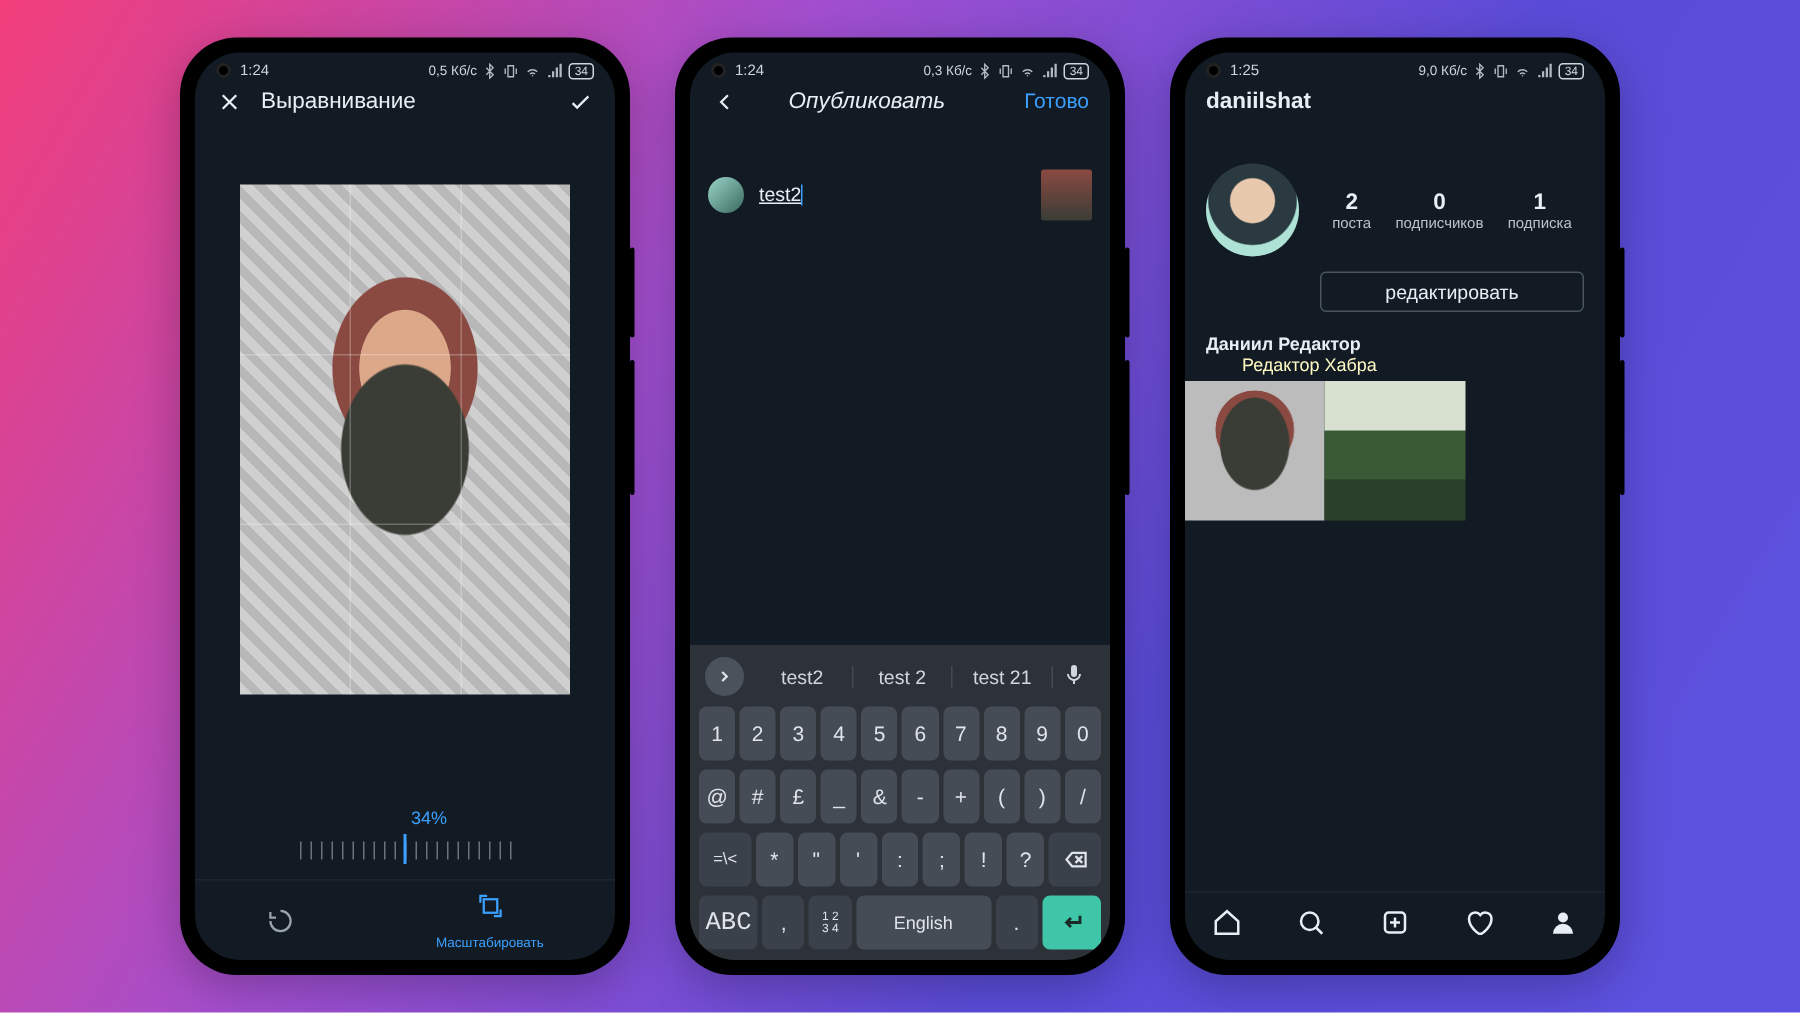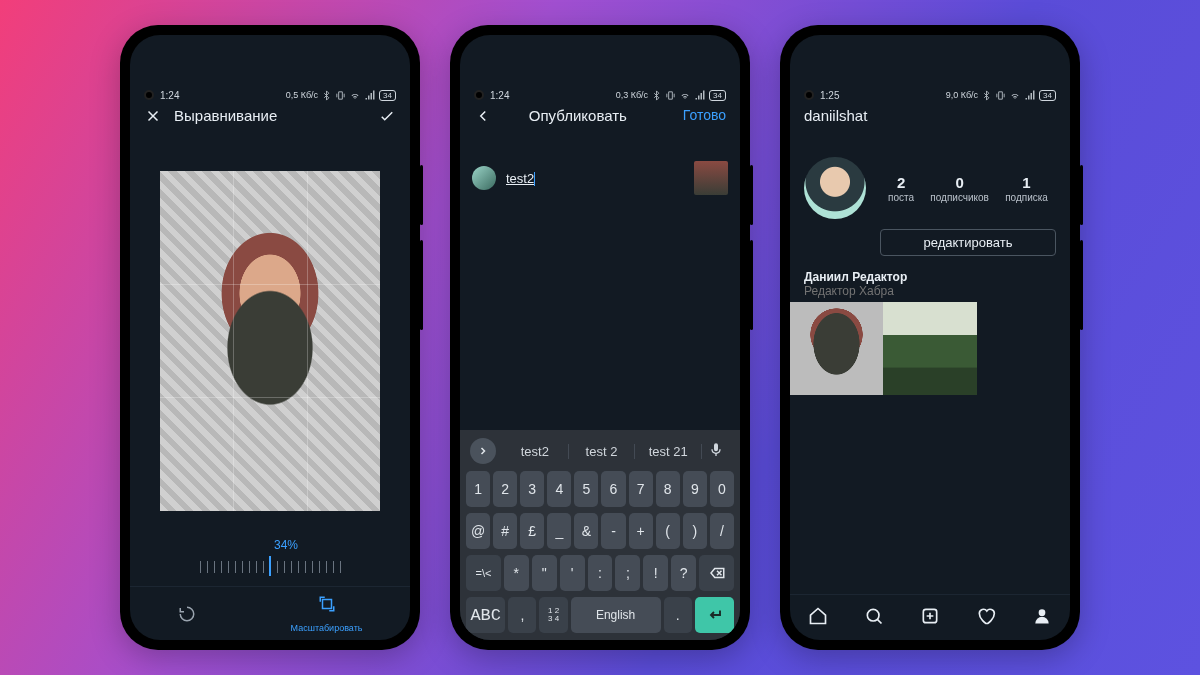--- a/index.html
+++ b/index.html
@@ -22,32 +22,32 @@
     content:""; position:absolute; right:-3px; top:215px; width:3px; height:90px;
     background:#000; border-radius:2px;
   }
   .screen {
     width: 100%; height: 100%; background: #121a23;
     border-radius: 30px; overflow: hidden; position: relative; color: #e8eef4;
     display: flex; flex-direction: column;
   }
   .statusbar {
     height: 24px; display:flex; align-items:center; padding:0 14px; font-size:10px;
-    justify-content: space-between; color:#cfd6dd;margin-top:48px;
+    justify-content: space-between; color:#cfd6dd;
   }
   .statusbar .left { display:flex; align-items:center; gap:6px; }
   .camhole { width:10px; height:10px; background:#000; border-radius:50%; border:2px solid #222; }
   .statusbar .right { display:flex; align-items:center; gap:3px; font-size:9px; }
   .statusbar .right svg { opacity:.85; }
   .appbar {
     height: 44px; display:flex; align-items:flex-start; justify-content:space-between;
     padding:0 14px; font-size:15px; font-weight:500;
   }
   .appbar .title { flex:1; }
-  .appbar .center { flex:1; text-align:center; }
+  .appbar .center { flex:1; text-align:center;font-style:italic; }
   .appbar svg { width:18px; height:18px; }
   .link-blue { color:#3ba0ff; font-size:14px; font-weight:500;padding-left:19px; }
 
   
   .photo-area { flex:1; display:flex; flex-direction:column; }
   .photo-frame { margin: 20px auto 0; width: 220px; height: 340px; position:relative; background:linear-gradient(180deg,#a8a8a8,#888);}
   .gridline-v { position:absolute; top:0; bottom:0; width:1px; background:rgba(255,255,255,.25); }
   .gridline-h { position:absolute; left:0; right:0; height:1px; background:rgba(255,255,255,.25); }
   .portrait {
     width:100%; height:100%;
@@ -88,21 +88,21 @@
   
   .profile-head { padding:6px 14px 10px; }
   .profile-top { display:flex; align-items:center; gap:14px; }
   .avatar-lg { width:62px; height:62px; border-radius:50%; background:radial-gradient(circle at 50% 40%,#e8c9ae 30%,#2a3a40 32% 60%, #aee2d6 62%); }
   .stats { flex:1; display:flex; justify-content:space-around; text-align:center; font-size:11px; }
   .stats .num { font-size:15px; font-weight:600; display:block; }
   .stats .lbl { font-size:10px; color:#b9c1ca; }
   .edit-btn { margin:10px 0 0 76px; border:1px solid #4a5560; border-radius:4px; text-align:center; padding:5px 0; font-size:13px; width:calc(100% - 76px); }
   .bio { padding:4px 14px; font-size:12px; }
   .bio .name { font-weight:600; }
-  .bio .sub { color:#737373; }
+  .bio .sub { color:#fef9c3;margin-left:24px; }
   .grid-row { display:flex; }
   .grid-cell { width:33.33%; aspect-ratio:1; }
   .gc1 { background:radial-gradient(ellipse 60px 80px at 50% 45%,#3a3d36 38%,transparent 39%),radial-gradient(circle 28px at 50% 35%,#dca88a 60%,transparent 61%),radial-gradient(circle 40px at 50% 35%,#8a4a42 65%,transparent 66%),#bcbcbc; }
   .gc2 { background:linear-gradient(#d8e0d0 35%,#3a5a35 36% 70%,#2a4028 71%); }
   .navbar { margin-top:auto; height:46px; display:flex; justify-content:space-around; align-items:center; border-top:1px solid #1c2632; }
   .navbar svg { width:20px; height:20px; }
 </style>
 </head>
 <body>
 
@@ -313,21 +313,21 @@
         <svg viewBox="0 0 24 24" width="12" height="12" fill="#cfd6dd">
             <path d="M12 20a1 1 0 100-2 1 1 0 000 2zm-4-4a6 6 0 018 0l-1.4 1.4a4 4 0 00-5.2 0zm-3-3a10 10 0 0114 0l-1.4 1.4a8 8 0 00-11.2 0z"></path>
           </svg>
         <svg viewBox="0 0 24 24" width="12" height="12" fill="#cfd6dd">
             <path d="M3 18h3v3H3zm5-5h3v8H8zm5-5h3v13h-3zm5-5h3v18h-3z"></path>
           </svg>
         <span style="border:1px solid #cfd6dd;border-radius:3px;padding:0 3px;font-size:8px;">34</span>
       </div>
     </div>
     <div class="appbar">
-      <span class="title" style="font-weight:400;">daniilshat</span>
+      <span class="title" style="font-weight:700;">daniilshat</span>
     </div>
     <div class="profile-head">
       <div class="profile-top">
         <div class="avatar-lg"></div>
         <div class="stats">
           <div><span class="num">2</span><span class="lbl">поста</span></div>
           <div><span class="num">0</span><span class="lbl">подписчиков</span></div>
           <div><span class="num">1</span><span class="lbl">подписка</span></div>
         </div>
       </div>

